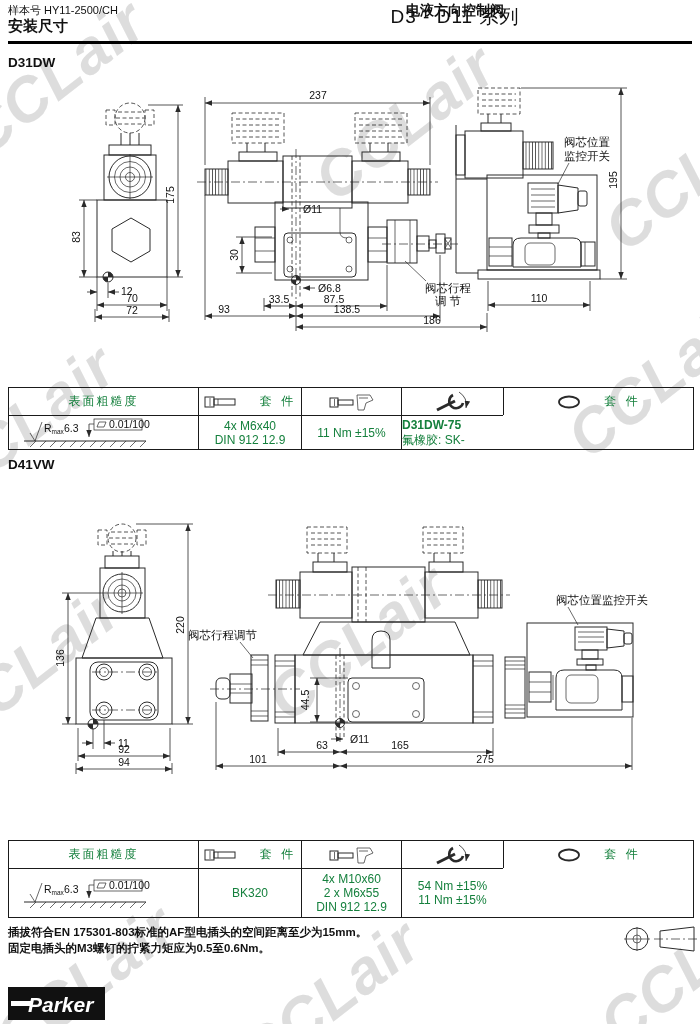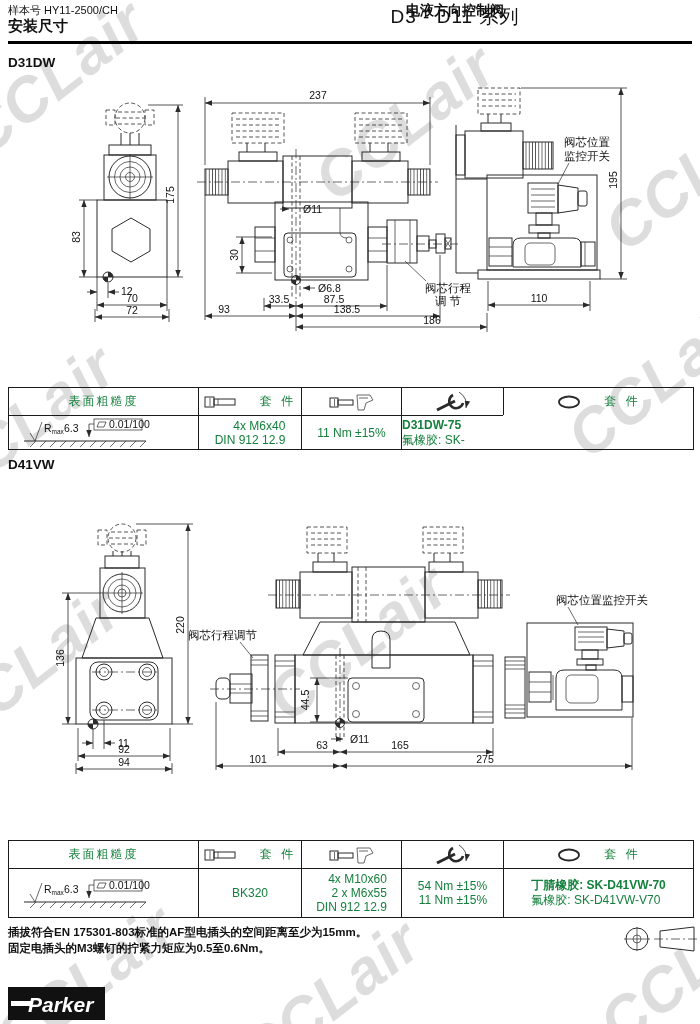--- a/index.html
+++ b/index.html
@@ -17,21 +17,21 @@
   .h-rule{left:8px;top:41px;width:684px;height:2.5px;background:#000;}
   .sec{font-size:13.5px;font-weight:bold;}
   .tbl{position:absolute;left:8px;width:684px;display:grid;
        grid-template-columns:189px 103px 100px 102px 190px;
        border:1.6px solid #1a1a1a;background:transparent;}
   .tbl .c{border-left:1px solid #1a1a1a;display:flex;align-items:center;justify-content:center;
           font-size:12px;color:#15803d;overflow:hidden;}
   .tbl .c.fc{border-left:none;}
   .tbl .c.r2{border-top:1px solid #1a1a1a;}
   .hdr-kit{display:flex;align-items:center;gap:22px;font-size:12px;letter-spacing:3px;}
-  .two-line{display:flex;flex-direction:column;align-items:flex-end;line-height:14px;font-size:12px;}
+  .two-line{display:flex;flex-direction:column;align-items:center;line-height:14px;font-size:12px;}
   .seal{display:flex;flex-direction:column;align-items:flex-start;margin:4px auto;line-height:15px;font-size:12px;}
   .seal .b{font-weight:bold;}
   .notes{left:8px;top:924px;font-size:11.5px;line-height:16px;font-weight:bold;}
   svg .ln{stroke:#2a2a2a;stroke-width:1;fill:none;}
   svg .thin{stroke:#2a2a2a;stroke-width:.7;fill:none;}
   svg .dash{stroke:#2a2a2a;stroke-width:.8;fill:none;stroke-dasharray:4 2.5;}
   svg .cl{stroke:#2a2a2a;stroke-width:.7;fill:none;stroke-dasharray:9 3 2 3;}
   svg .dim{stroke:#2a2a2a;stroke-width:.8;fill:none;}
   svg .knurl{stroke:#2a2a2a;stroke-width:1;}
   svg .fillb{fill:#2a2a2a;stroke:none;}
@@ -554,26 +554,20 @@
             <span>2 x M6x55</span>
             <span>DIN 912 12.9</span>
           </div>
       </div>
       <div class="c r2">
         <div class="two-line">
             <span>54 Nm ±15%</span>
             <span>11 Nm ±15%</span>
           </div>
       </div>
-      <div class="c r2">
-        <div class="seal">
-          <span><span class="b">丁腈橡胶:</span> <span class="b">SK-D41VW-70</span></span>
-          <span>氟橡胶: SK-D41VW-V70</span>
-        </div>
-      </div>
     </div>
 
     <div class="abs notes">
       <div>插拔符合EN 175301-803标准的AF型电插头的空间距离至少为15mm。</div>
       <div>固定电插头的M3螺钉的拧紧力矩应为0.5至0.6Nm。</div>
     </div>
 
     <svg class="abs" style="left:618px;top:924px;" width="80" height="32">
       <circle class="ln" cx="19" cy="15" r="11"></circle>
       <circle class="thin" cx="19" cy="15" r="4"></circle>

